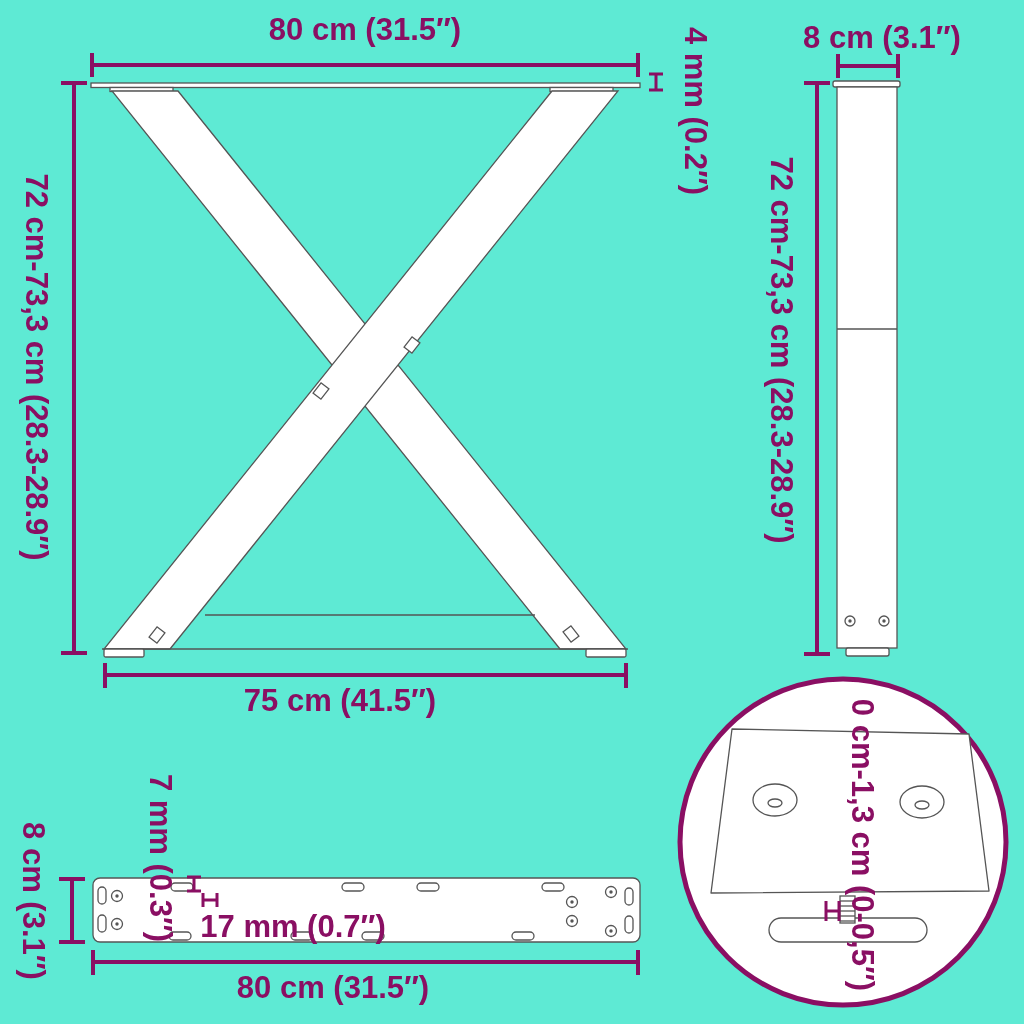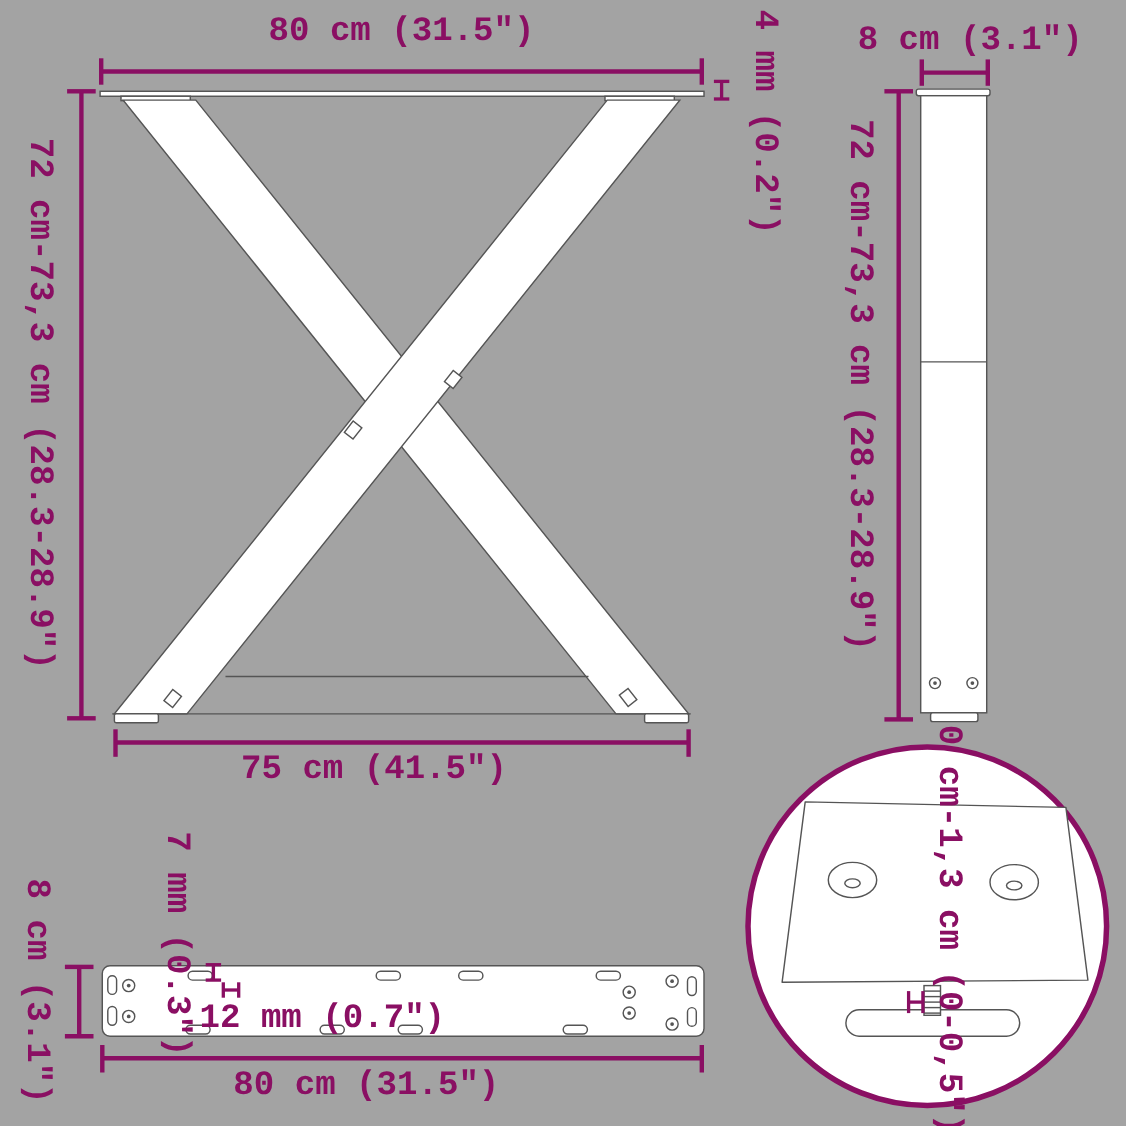--- a/index.html
+++ b/index.html
@@ -1,18 +1,18 @@
 <!DOCTYPE html>
 <html><head>
 <meta charset="utf-8">
 <style>
   html,body{margin:0;padding:0;background:#ffffff;}
   #canvas{
-    position:relative;width:1024px;height:1024px;background:#a3a3a3;overflow:hidden;
-    font-family:Liberation Mono, monospace;
+    position:relative;width:1024px;height:1024px;background:#5eead4;overflow:hidden;
+    font-family:Liberation Sans, sans-serif;
   }
   #lineart{position:absolute;left:0;top:0;}
   .art{stroke:#555555;stroke-width:1.3;fill:#ffffff;}
   .artline{stroke:#555555;stroke-width:1.3;fill:none;}
   .dot{fill:#555555;stroke:none;}
   .dim{stroke:#8A0F63;stroke-width:4;fill:none;stroke-linecap:butt;}
   .mark{stroke:#8A0F63;stroke-width:3;fill:none;}
   .detailcircle{stroke:#8A0F63;stroke-width:5;fill:#ffffff;}
   .lbl{
     position:absolute;color:#8A0F63;font-weight:700;font-size:31px;
@@ -164,16 +164,16 @@
   </svg>
 
   <div class="lbl" id="l-front-top">80 cm (31.5″)</div>
   <div class="lbl rot" id="l-front-left">72 cm-73,3 cm (28.3-28.9″)</div>
   <div class="lbl rot" id="l-front-4mm">4 mm (0.2″)</div>
   <div class="lbl" id="l-front-bottom">75 cm (41.5″)</div>
   <div class="lbl" id="l-side-top">8 cm (3.1″)</div>
   <div class="lbl rot" id="l-side-left">72 cm-73,3 cm (28.3-28.9″)</div>
   <div class="lbl rot" id="l-plate-left">8 cm (3.1″)</div>
   <div class="lbl rot" id="l-plate-7mm">7 mm (0.3″)</div>
-  <div class="lbl" id="l-plate-17mm">12 mm (0.7″)</div>
+  <div class="lbl" id="l-plate-17mm">17 mm (0.7″)</div>
   <div class="lbl" id="l-plate-bottom">80 cm (31.5″)</div>
   <div class="lbl rot" id="l-detail">0 cm-1,3 cm (0-0,5″)</div>
 </div>
 
 </body></html>

